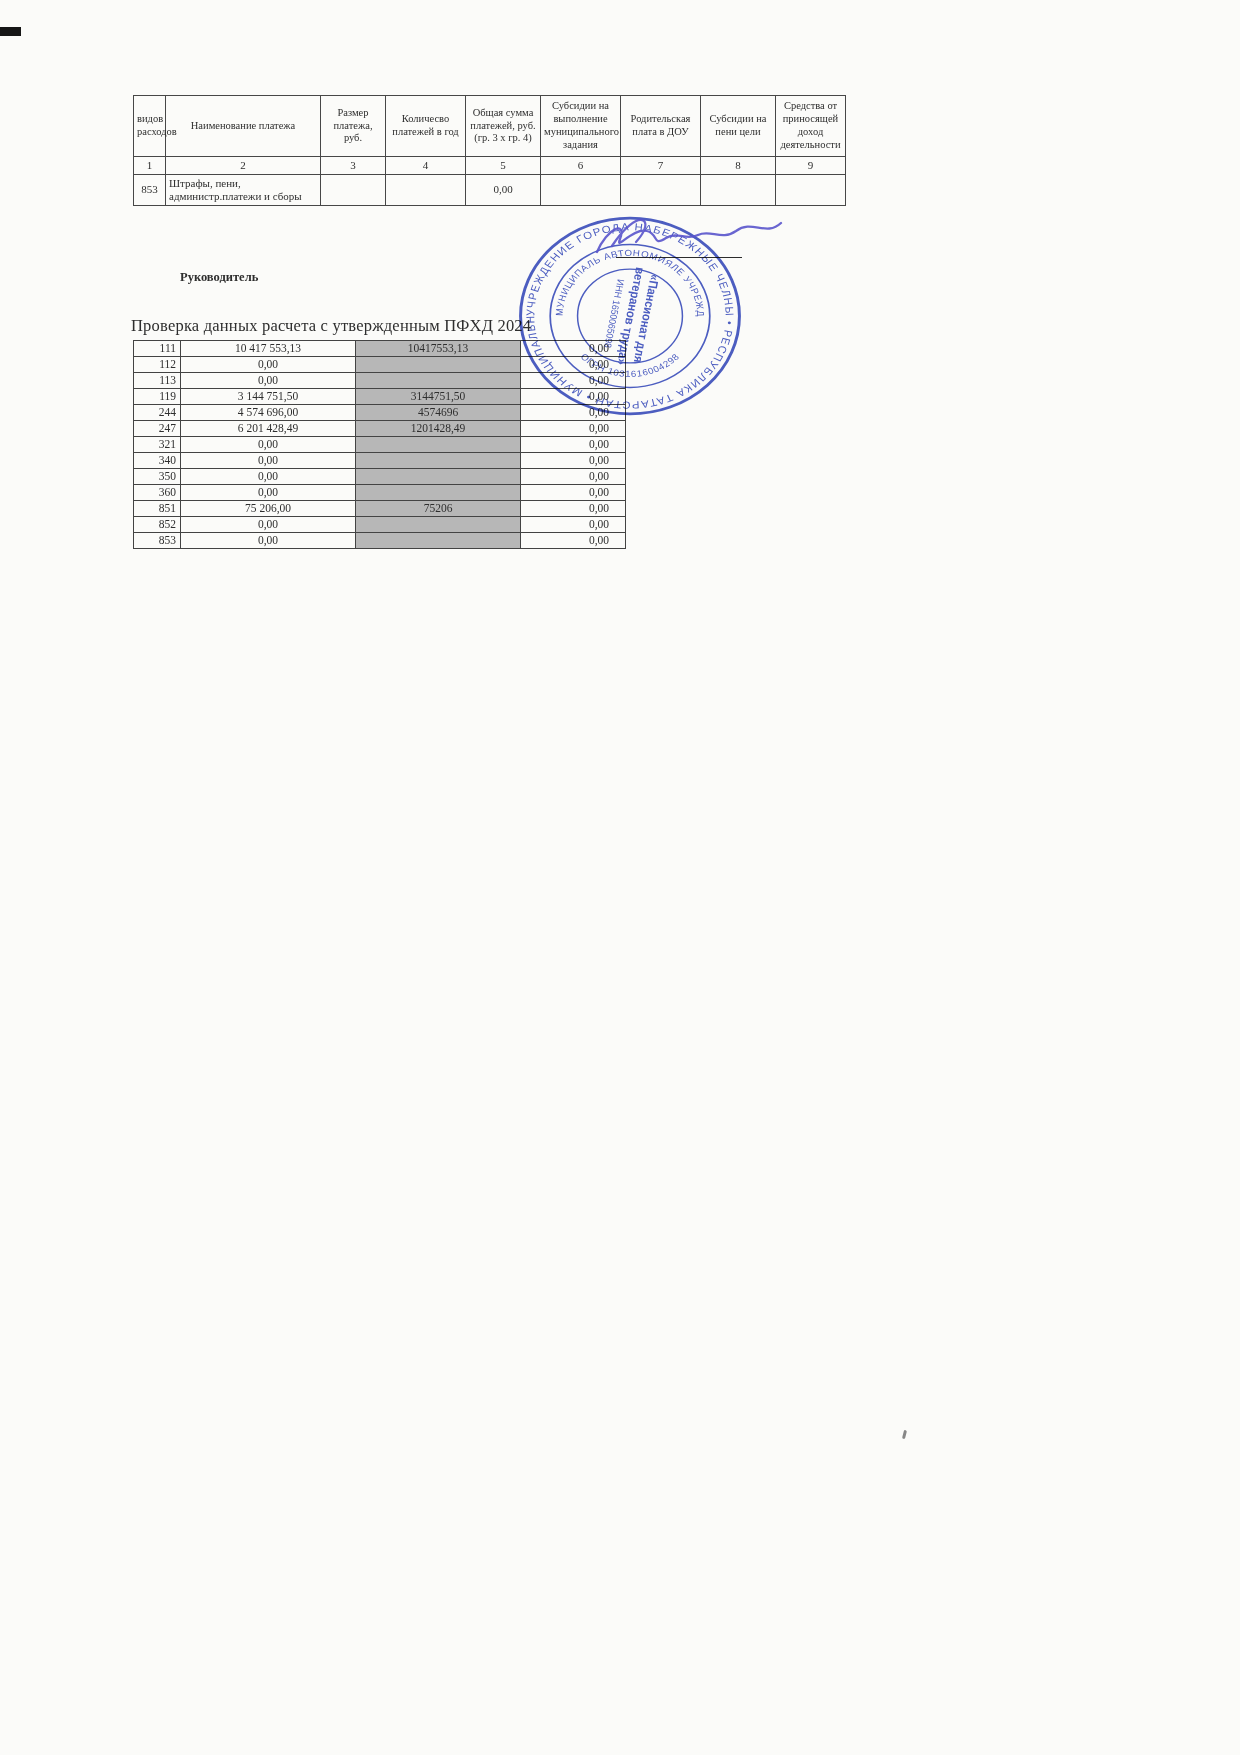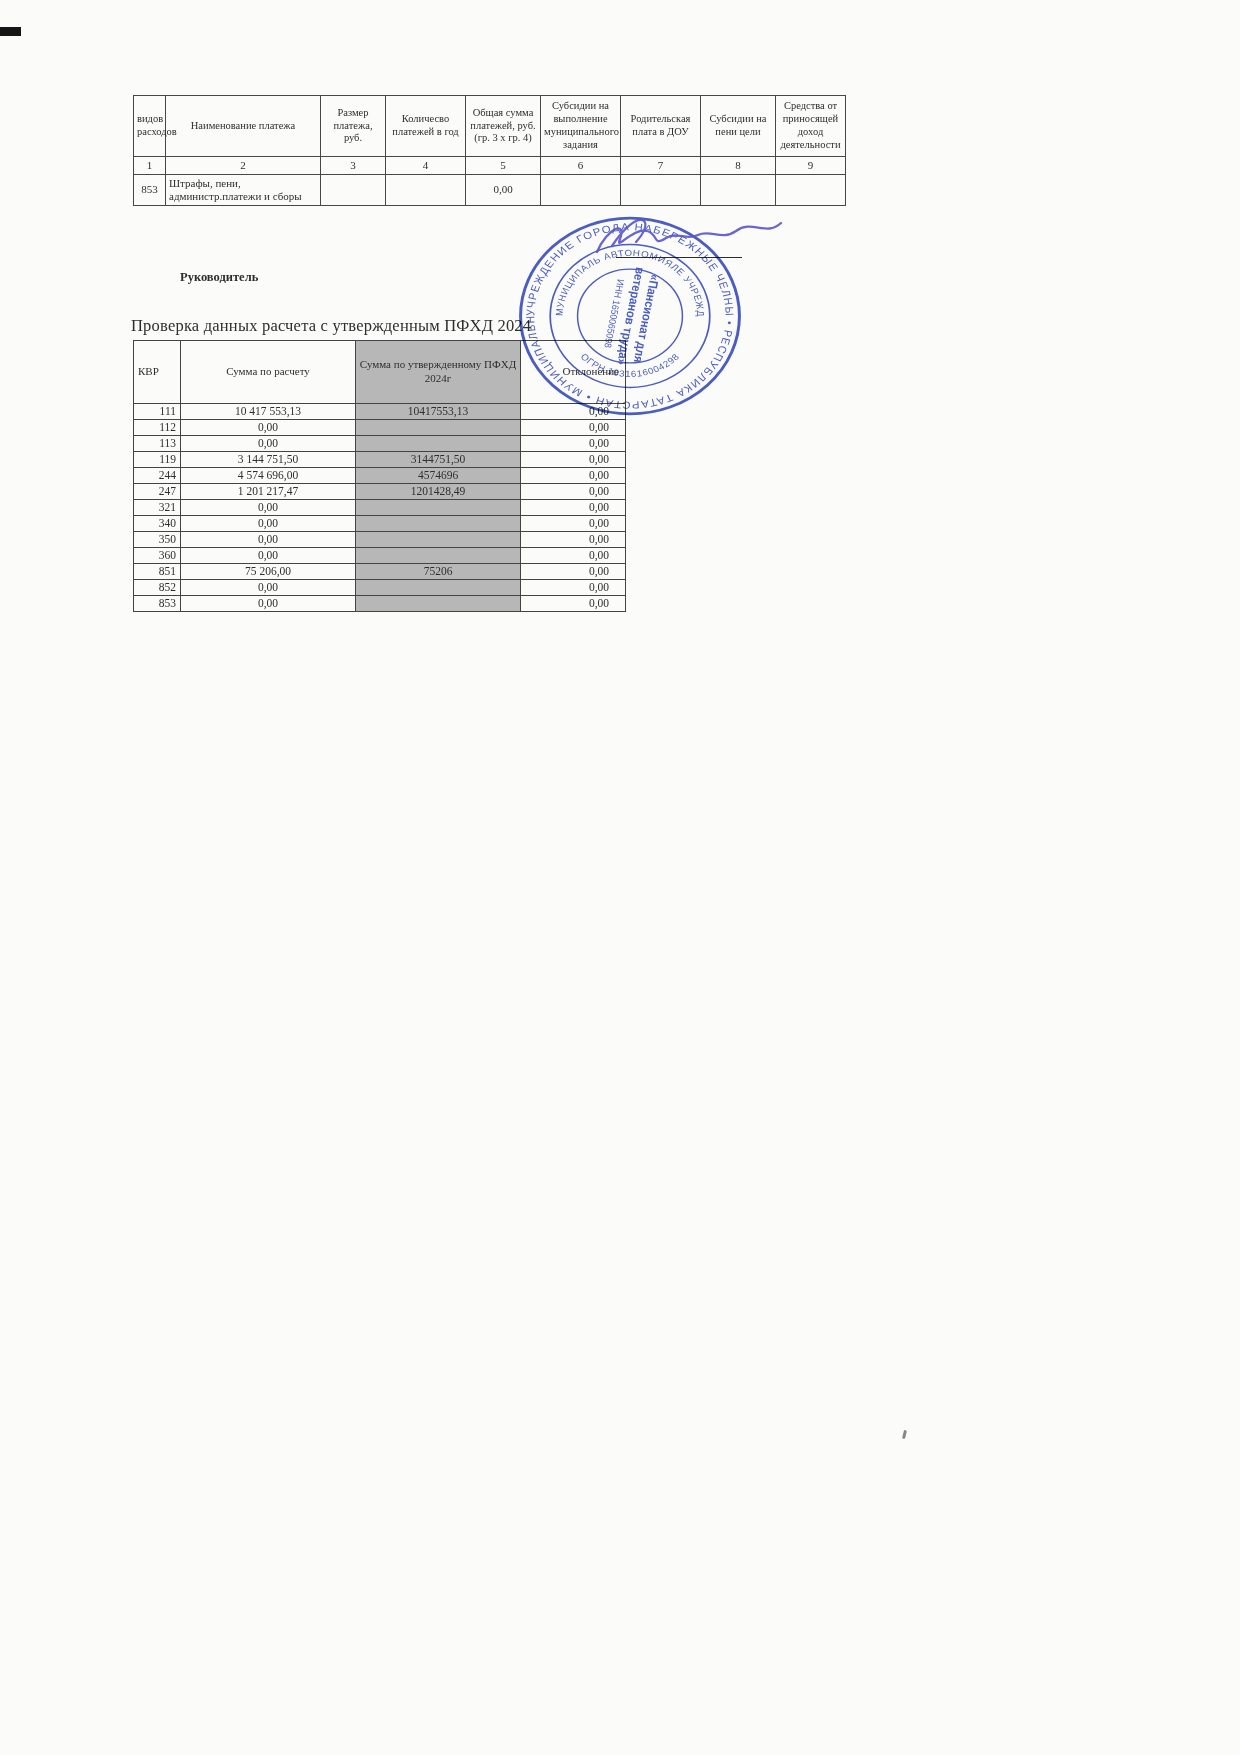--- a/index.html
+++ b/index.html
@@ -143,26 +143,20 @@
   <div class="t2-title">Проверка данных расчета с утвержденным ПФХД 2024</div>
 
   <table class="t2">
     <colgroup>
       <col style="width:47px">
         <col style="width:175px">
         <col style="width:165px">
         <col style="width:105px">
     </colgroup>
     <tbody>
-        <tr class="hdr">
-      <th class="h-kvr">КВР</th>
-      <th>Сумма по расчету</th>
-      <th class="shade">Сумма по утвержденному ПФХД 2024г</th>
-      <th class="h-dev">Отклонение</th>
-    </tr>
 
     <tr>
       <td class="kvr">111</td>
       <td class="calc">10 417 553,13</td>
       <td class="appr shade">10417553,13</td>
       <td class="dev">0,00</td>
     </tr>
     <tr>
       <td class="kvr">112</td>
       <td class="calc">0,00</td>
@@ -182,21 +176,21 @@
       <td class="dev">0,00</td>
     </tr>
     <tr>
       <td class="kvr">244</td>
       <td class="calc">4 574 696,00</td>
       <td class="appr shade">4574696</td>
       <td class="dev">0,00</td>
     </tr>
     <tr>
       <td class="kvr">247</td>
-      <td class="calc">1 201 217,47</td>
+      <td class="calc">6 201 428,49</td>
       <td class="appr shade">1201428,49</td>
       <td class="dev">0,00</td>
     </tr>
     <tr>
       <td class="kvr">321</td>
       <td class="calc">0,00</td>
       <td class="appr shade"></td>
       <td class="dev">0,00</td>
     </tr>
     <tr>

